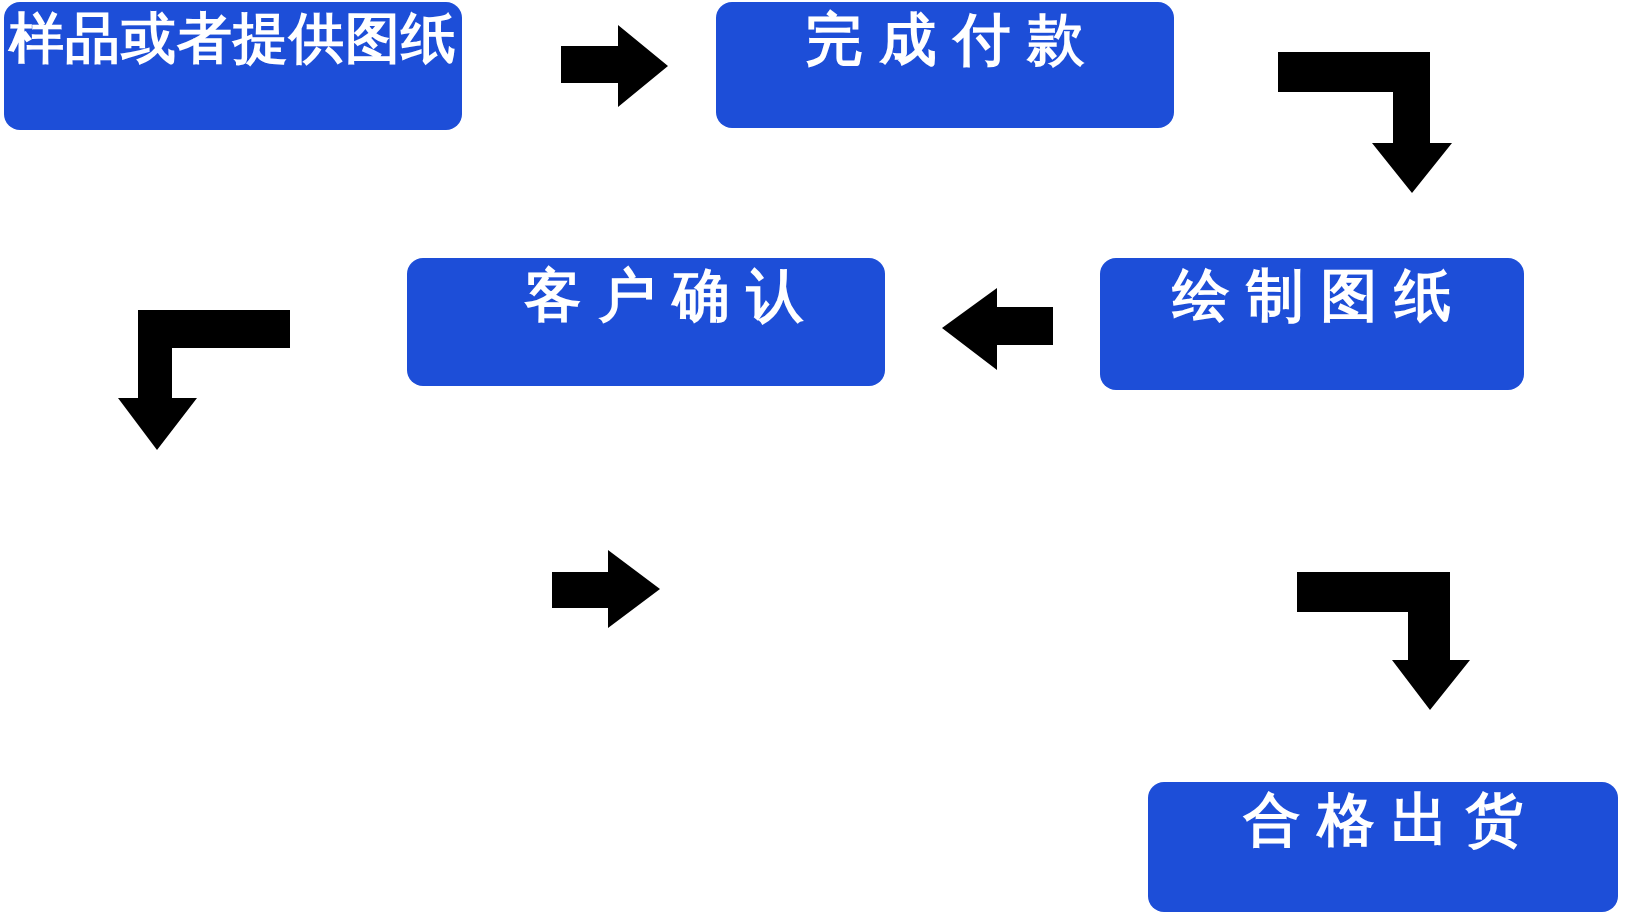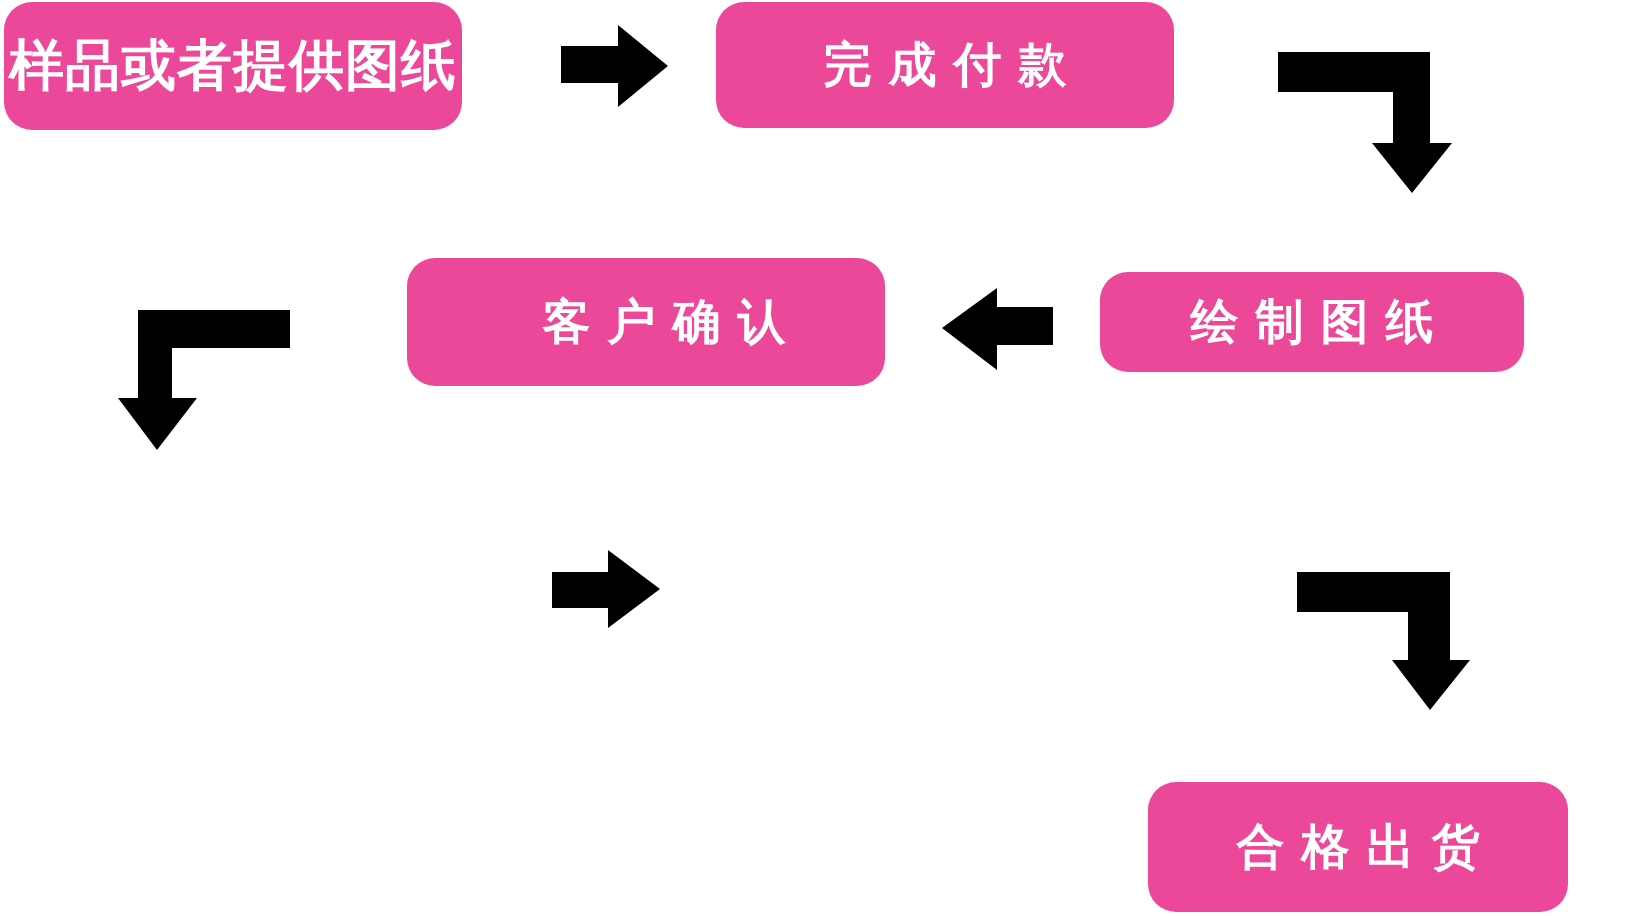--- a/index.html
+++ b/index.html
@@ -10,49 +10,48 @@
   #canvas {
     position: relative;
     width: 1634px;
     height: 916px;
     background: #ffffff;
     overflow: hidden;
     font-family: "DejaVu Sans", "Liberation Sans", sans-serif;
   }
   .node {
     position: absolute;
-    background: #ec4899;
+    background: #1d4ed8;
     color: #ffffff;
-    border-radius: 28px;
+    border-radius: 16px;
     display: flex;
-    align-items: center;
     justify-content: center;
     font-weight: bold;
     white-space: nowrap;
     box-sizing: border-box;
   }
   .node span { display: block; }
   
   .node-wide {
     font-size: 55px;
     letter-spacing: 1px;
   }
   
   .node-4ch {
-    font-size: 48px;
+    font-size: 57px;
     letter-spacing: 17px;
     text-indent: 17px; 
   }
   #node-sample      { left: 4px;    top: 2px;   width: 458px; height: 128px; }
   #node-payment     { left: 716px;  top: 2px;   width: 458px; height: 126px; }
-  #node-draw        { left: 1100px; top: 272px; width: 424px; height: 100px; }
+  #node-draw        { left: 1100px; top: 258px; width: 424px; height: 132px; }
   #node-confirm     { left: 407px;  top: 258px; width: 478px; height: 128px; padding-left: 36px; }
   #node-production  { left: 2px;    top: 521px; width: 460px; height: 128px; }
   #node-inspection  { left: 713px;  top: 520px; width: 436px; height: 133px; }
-  #node-shipment    { left: 1148px; top: 782px; width: 420px; height: 130px; }
+  #node-shipment    { left: 1148px; top: 782px; width: 470px; height: 130px; }
   #arrow-layer {
     position: absolute;
     left: 0; top: 0;
     width: 1634px;
     height: 916px;
     pointer-events: none;
   }
 </style>
 </head>
 <body>

